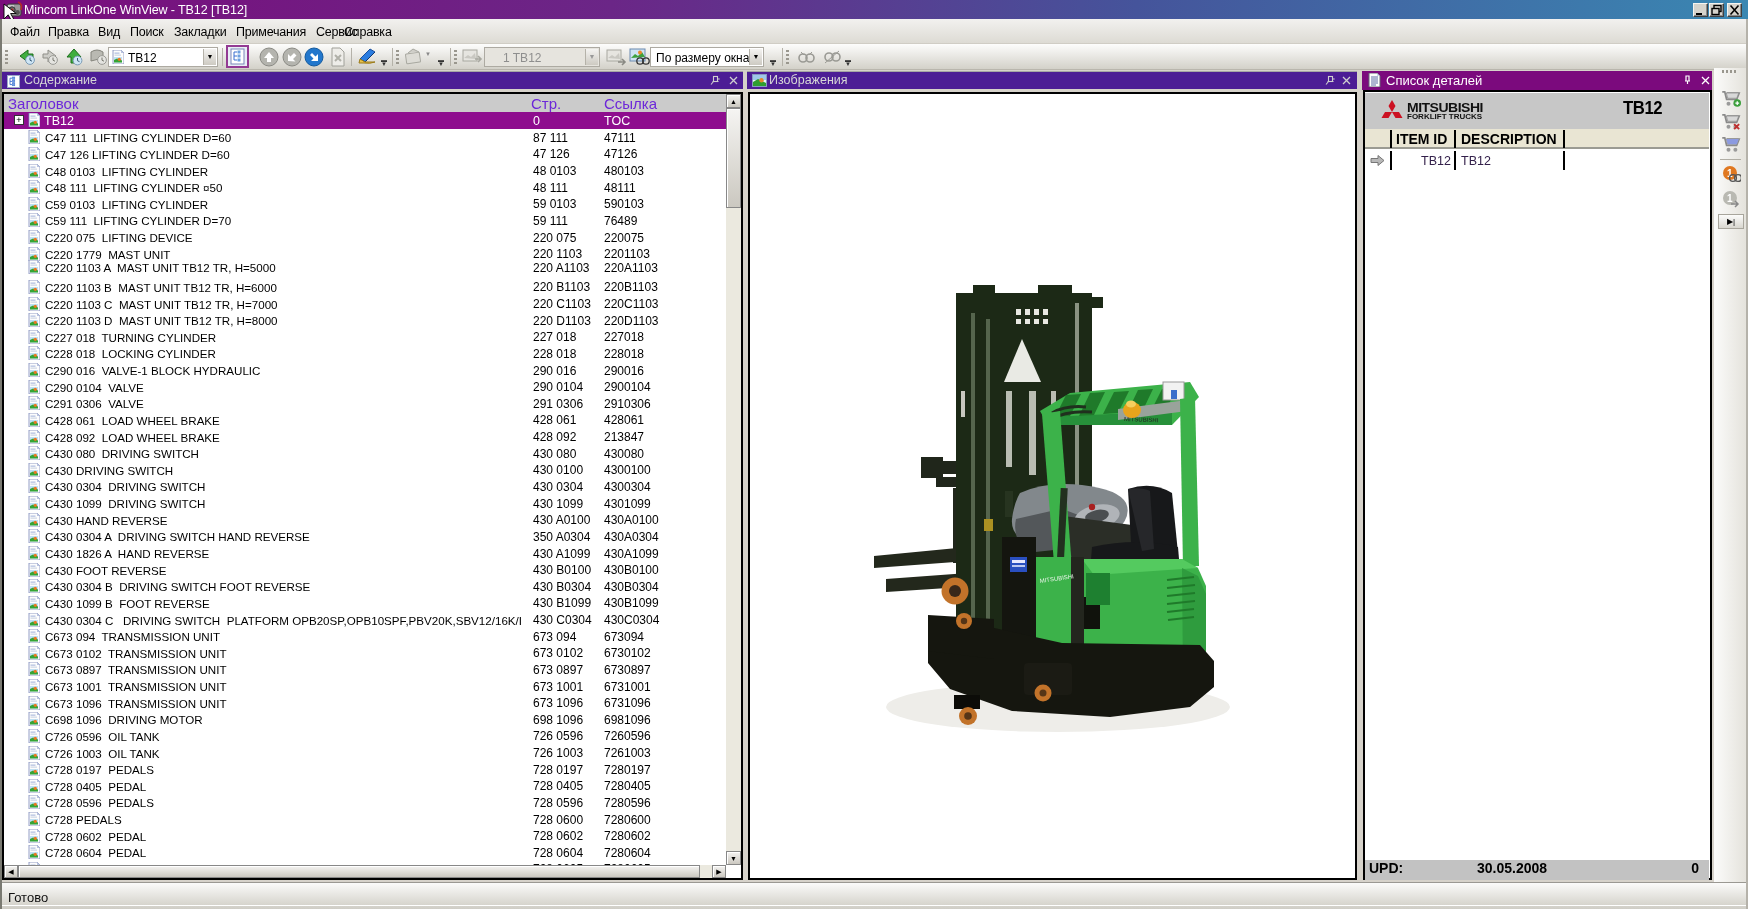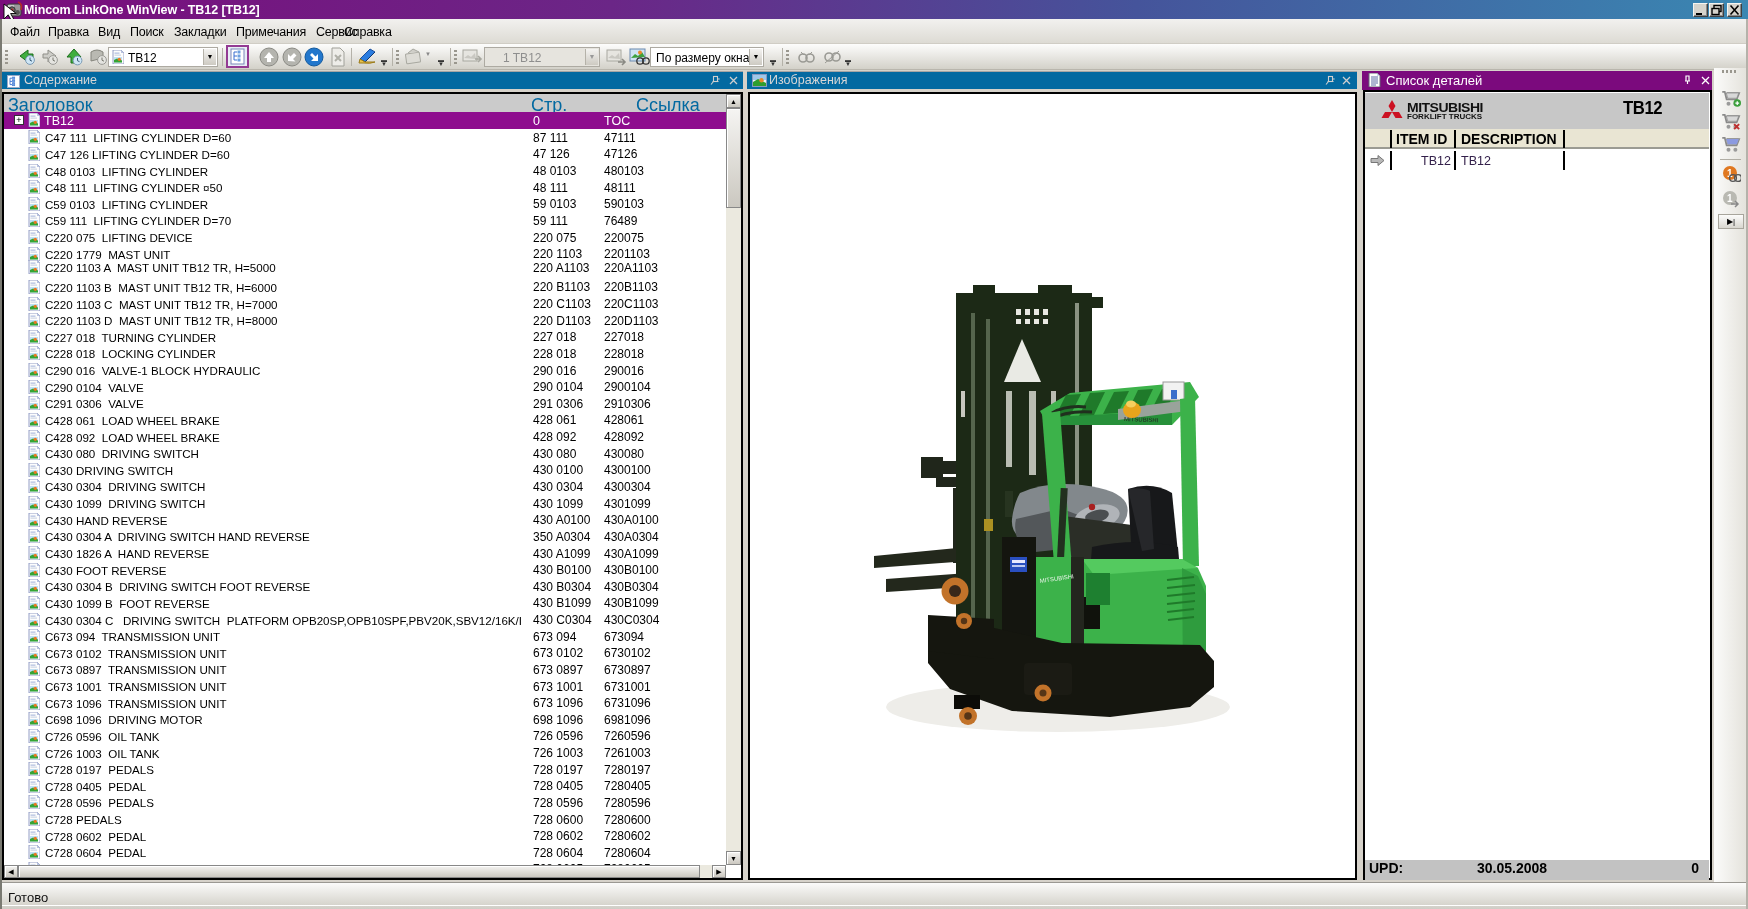--- a/index.html
+++ b/index.html
@@ -1,42 +1,42 @@
 <!DOCTYPE html>
 <html><head><meta charset="utf-8">
 <style>
 *{margin:0;padding:0;box-sizing:border-box}
 html,body{width:1748px;height:909px;overflow:hidden;font-family:"Liberation Sans",sans-serif}
 body{position:relative;background:#d6d2ca}
 .abs{position:absolute}
 
 #titlebar{left:0;top:0;width:1748px;height:19px;background:linear-gradient(to right,#7a0d7c,#6b2687 35%,#45549b 65%,#3a87b2)}
-#titletxt{left:24px;top:2.5px;color:#fff;font-size:12.5px;font-weight:bold;letter-spacing:-0.1px}
+#titletxt{left:24px;top:2.5px;color:#fff;font-size:12.5px;font-weight:normal;letter-spacing:-0.1px}
 .wbtn{top:3px;width:15px;height:14px;background:#d6d3cc;border:1px solid #404040;border-top-color:#f5f4f0;border-left-color:#f5f4f0;box-shadow:inset -1px -1px 0 #8a8a8a;text-align:center}
 .wbtn svg{display:block;margin:0 auto}
 
 #menubar{left:0;top:19px;width:1748px;height:25px;background:linear-gradient(#f2f1ef,#dddbd4);border-bottom:1px solid #d0cdc5}
 #menubar span{position:absolute;top:6px;font-size:12.5px;color:#000;letter-spacing:-0.2px}
 
 #toolbar{left:0;top:44px;width:1748px;height:26px;background:linear-gradient(#fdfdfc,#d3d1c9);border-bottom:1px solid #b9b6ad}
 .tsep{position:absolute;top:4px;width:1px;height:18px;background:#b5b2a9}
 .handle{position:absolute;top:6px;width:3px;height:15px;
  background:repeating-linear-gradient(#9a978e 0 2px,transparent 2px 4px)}
 .combo{position:absolute;top:3px;height:20px;background:#fff;border:1px solid #adaaa2}
 .combo .dd{position:absolute;right:1px;top:1px;width:13px;height:16px;background:linear-gradient(#f4f3f1,#cdcac2);border-left:1px solid #b5b2a9;text-align:center;font-size:7px;line-height:16px;color:#000}
 .combo.gray{background:#e6e4de;color:#8c8c8c}
 .ci{position:absolute;top:1px}
 .chev{position:absolute;font-size:6px;line-height:4px;color:#333;letter-spacing:-1px;text-align:center}
 
-.phead{height:18px;font-size:12.5px;color:#d6d6d6;background:#0369a1;border-top:1px solid #a5a5a5}
+.phead{height:18px;font-size:12.5px;color:#d6d6d6;background:#4c1d95;border-top:1px solid #a5a5a5}
 .phead .ttl{position:absolute;left:22px;top:1px}
 .pin{position:absolute;top:3px;width:11px;height:11px}
 .content{background:#fff;border:2px solid #000}
 
-#treehead{left:4px;top:94px;width:722px;height:18px;background:#cbcbcb;color:#0369a1;font-size:18px}
+#treehead{left:4px;top:94px;width:722px;height:18px;background:#cbcbcb;color:#6d28d9;font-size:15px}
 #treehead span{position:absolute;top:1px}
 .trow{position:absolute;left:4px;width:722px;height:17px;font-size:12px;color:#000;white-space:pre}
 .trow .dicon{position:absolute;left:24px;top:1px}
 .trow .t1{position:absolute;left:41px;top:2px;font-size:11.6px}
 .trow .c2{position:absolute;left:529px;top:1.5px}
 .trow .c3{position:absolute;left:600px;top:1.5px}
 #selrow{position:absolute;left:0px;font-size:12px;top:112px;width:722px;height:17px;background:#8e0d8e;color:#fff;font-size:12.5px}
 #selrow .t1{position:absolute;left:40px;top:1.5px}
 #selrow .c2{position:absolute;left:529px;top:1.5px}
 #selrow .c3{position:absolute;left:600px;top:1.5px}
@@ -247,21 +247,21 @@
       </g>
     </svg>
   <svg class="pin" style="left:726px" viewBox="0 0 11 11">
       <path d="M2 2 l7 7 M9 2 l-7 7" stroke="#cfcfcf" stroke-width="1.3"></path>
     </svg>
 </div>
 <div class="abs content" id="treebox" style="left:2px;top:92px;width:741px;height:788px"></div>
 <div class="abs" id="treehead">
     <span style="left:4px">Заголовок</span>
     <span style="left:527px">Стр.</span>
-    <span style="left:632px">Ссылка</span>
+    <span style="left:600px">Ссылка</span>
   </div>
 <div class="abs" id="treeclip" style="left:4px;top:112px;width:722px;height:753px;overflow:hidden">
   <div id="selrow" style="top:0px">
       <svg class="dicon" style="position:absolute;left:24px;top:1px" width="12" height="14" viewBox="0 0 12 14">
         <use href="#doc"></use>
       </svg>
     <span class="t1">TB12</span>
       <span class="c2">0</span>
       <span class="c3">TOC</span>
     <span style="position:absolute;left:10px;top:3px;width:10px;height:10px;background:#fff;border:1px solid #333;font-size:9px;line-height:9px;text-align:center;color:#000">+</span>
@@ -316,21 +316,21 @@
           <use href="#doc"></use>
         </svg><span class="t1">C290 0104  VALVE</span><span class="c2">290 0104</span><span class="c3">2900104</span></div>
 <div class="trow" style="top:395.3px"><svg class="dicon" width="12" height="14" viewBox="0 0 12 14">
           <use href="#doc"></use>
         </svg><span class="t1">C291 0306  VALVE</span><span class="c2">291 0306</span><span class="c3">2910306</span></div>
 <div class="trow" style="top:411.9px"><svg class="dicon" width="12" height="14" viewBox="0 0 12 14">
           <use href="#doc"></use>
         </svg><span class="t1">C428 061  LOAD WHEEL BRAKE</span><span class="c2">428 061</span><span class="c3">428061</span></div>
 <div class="trow" style="top:428.5px"><svg class="dicon" width="12" height="14" viewBox="0 0 12 14">
           <use href="#doc"></use>
-        </svg><span class="t1">C428 092  LOAD WHEEL BRAKE</span><span class="c2">428 092</span><span class="c3">428092</span></div>
+        </svg><span class="t1">C428 092  LOAD WHEEL BRAKE</span><span class="c2">428 092</span><span class="c3">213847</span></div>
 <div class="trow" style="top:445.2px"><svg class="dicon" width="12" height="14" viewBox="0 0 12 14">
           <use href="#doc"></use>
         </svg><span class="t1">C430 080  DRIVING SWITCH</span><span class="c2">430 080</span><span class="c3">430080</span></div>
 <div class="trow" style="top:461.8px"><svg class="dicon" width="12" height="14" viewBox="0 0 12 14">
           <use href="#doc"></use>
         </svg><span class="t1">C430 DRIVING SWITCH</span><span class="c2">430 0100</span><span class="c3">4300100</span></div>
 <div class="trow" style="top:478.4px"><svg class="dicon" width="12" height="14" viewBox="0 0 12 14">
           <use href="#doc"></use>
         </svg><span class="t1">C430 0304  DRIVING SWITCH</span><span class="c2">430 0304</span><span class="c3">4300304</span></div>
 <div class="trow" style="top:495.1px"><svg class="dicon" width="12" height="14" viewBox="0 0 12 14">

